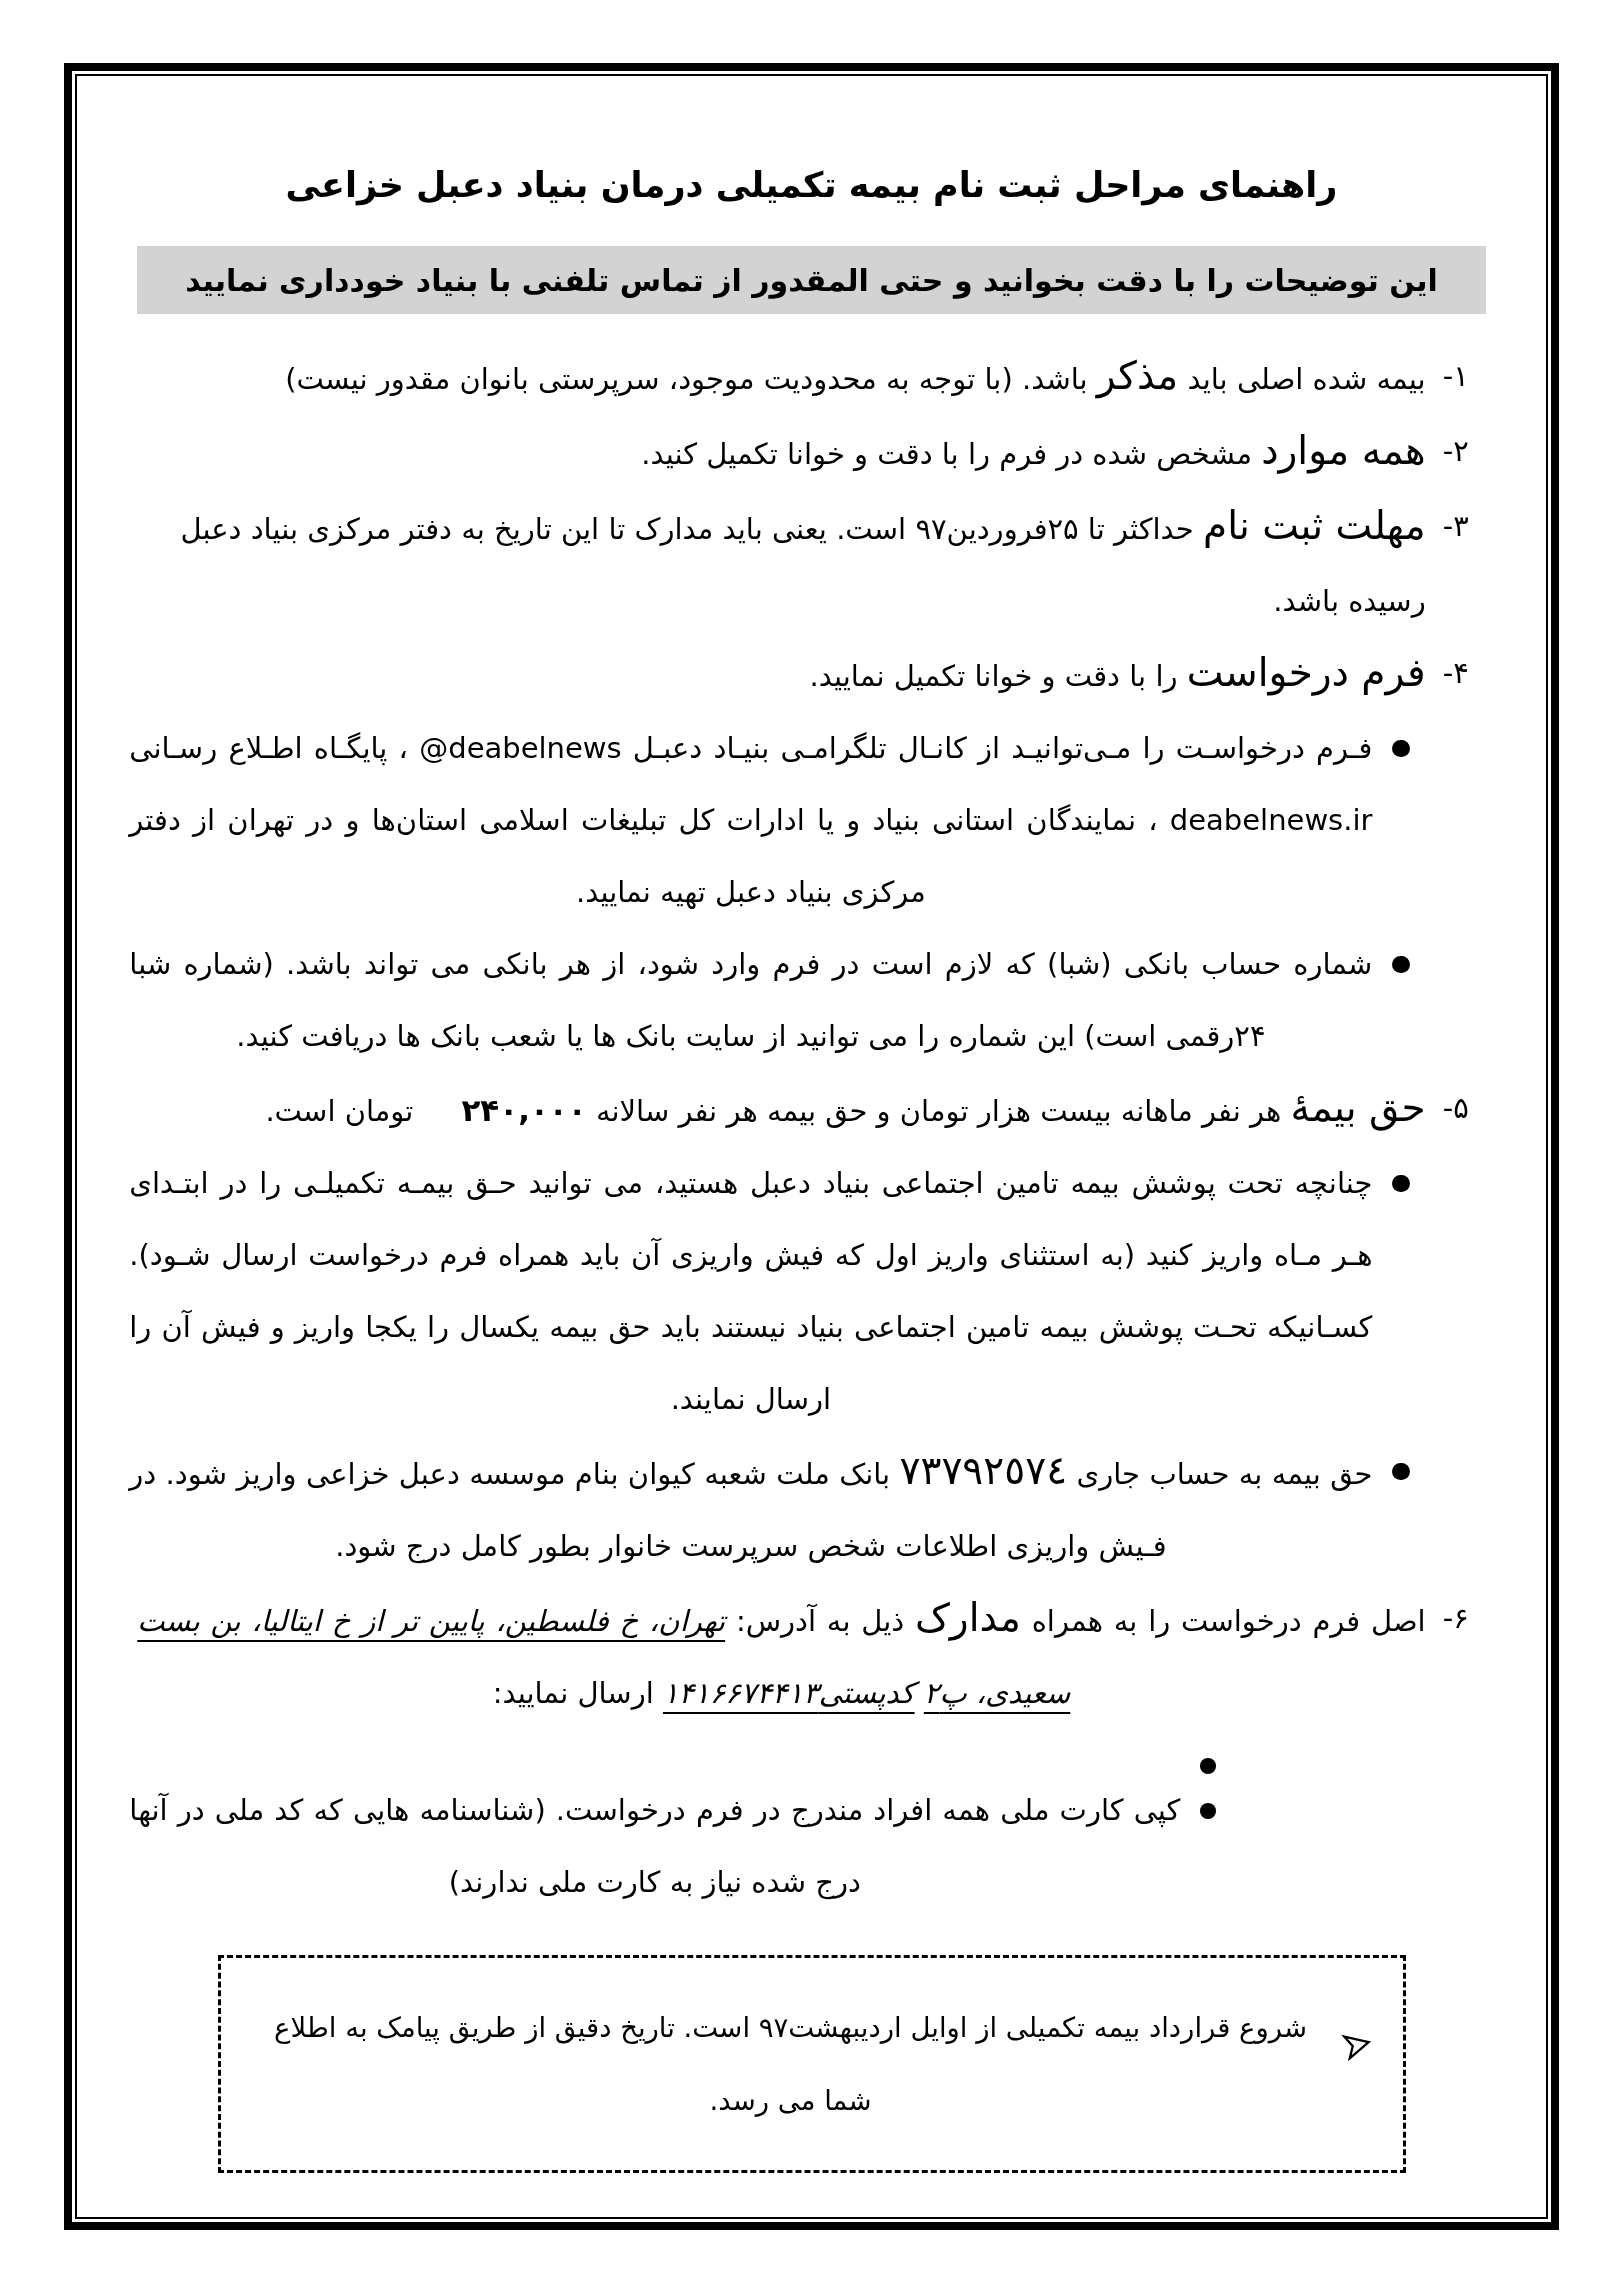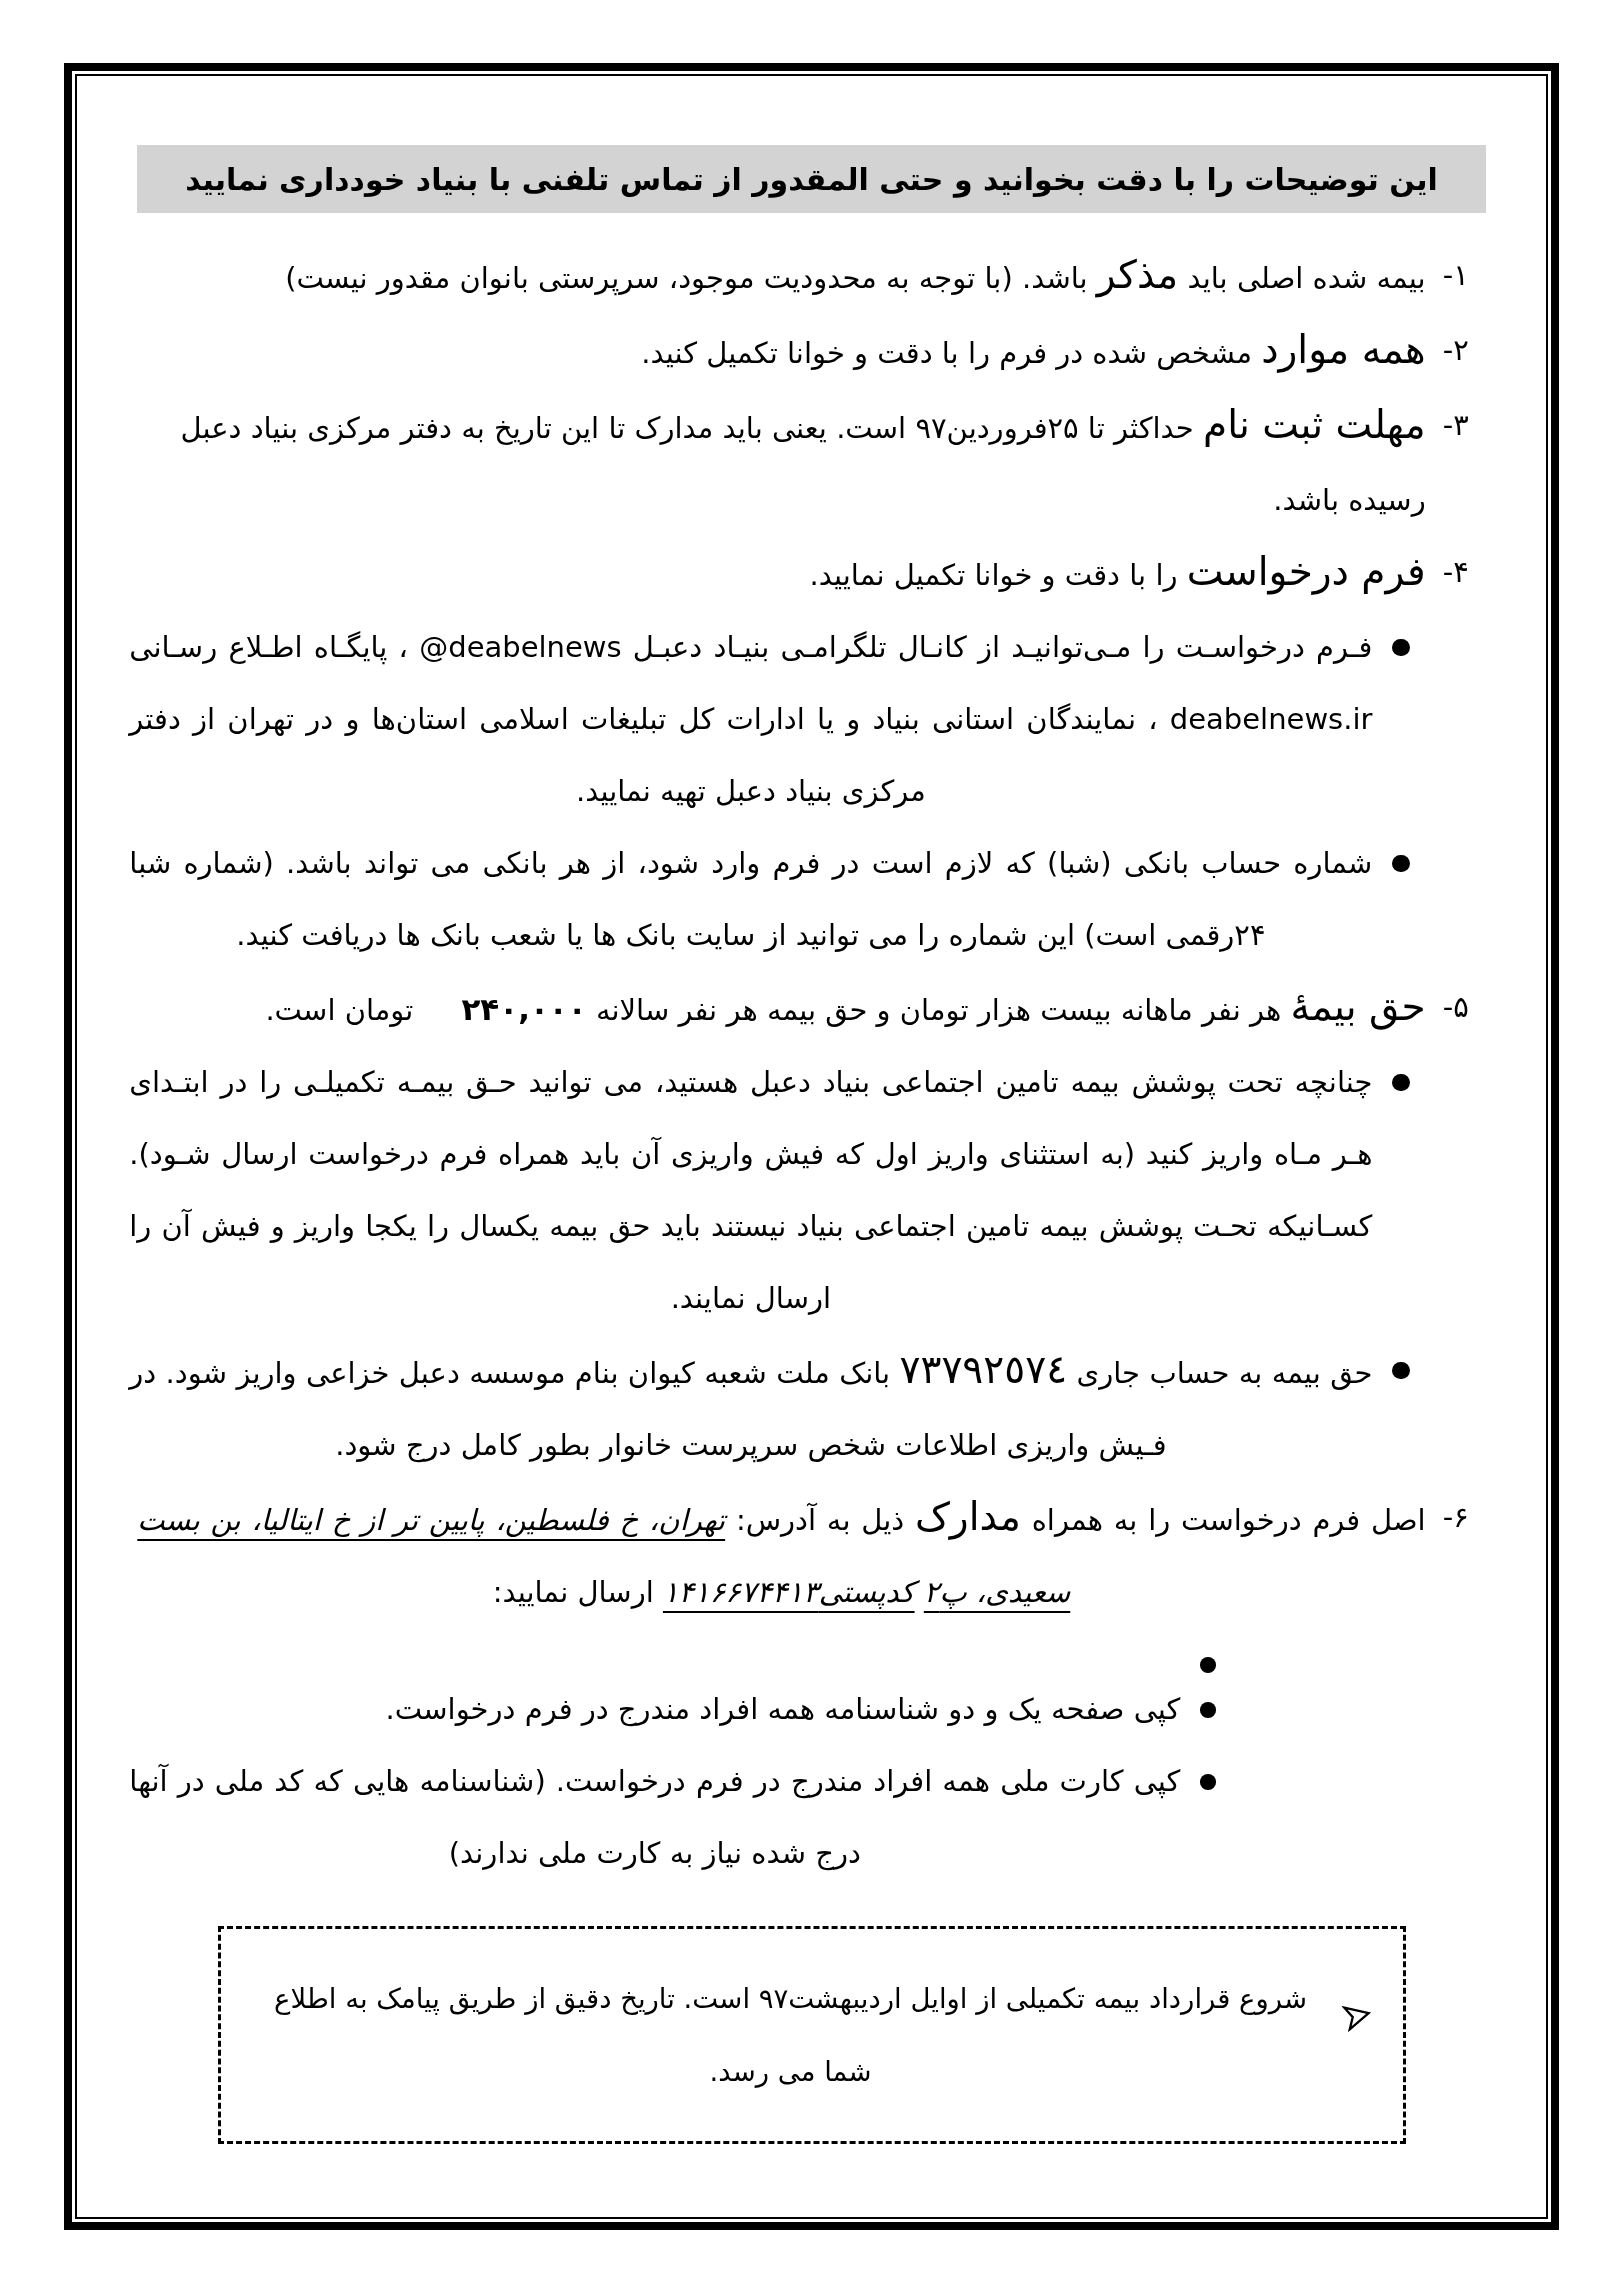--- a/index.html
+++ b/index.html
@@ -104,20 +104,21 @@
     transform: rotate(-14deg);
   }
 </style>
 </head>
 <body>
 
 <div class="frame">
   <div class="frame-inner">
     <div class="content">
 
+      <h1 class="title">راهنمای مراحل ثبت نام بیمه تکمیلی درمان بنیاد دعبل خزاعی</h1>
 
       <div class="subtitle">این توضیحات را با دقت بخوانید و حتی المقدور از تماس تلفنی با بنیاد خودداری نمایید</div>
 
       <div class="list">
 
         <div class="item">
           <span class="num">۱-</span>
           <span class="txt"><span>بیمه شده اصلی باید </span><b class="big">مذکر</b><span> باشد. (با توجه به محدودیت موجود، سرپرستی بانوان مقدور نیست)</span></span>
         </div>
 
@@ -163,24 +164,20 @@
 
         <div class="item justify">
           <span class="num">۶-</span>
           <span class="txt"><span>اصل فرم درخواست را به همراه </span><b class="big">مدارک</b><span> ذیل به آدرس: </span><span class="addr">تهران، خ فلسطین، پایین تر از خ ایتالیا، بن بست سعیدی، پ۲</span> <span class="addr">کدپستی۱۴۱۶۶۷۴۴۱۳</span><span> ارسال نمایید:</span></span>
         </div>
 
         <div class="bullet sub right">
           <span class="dot"></span>
         </div>
 
-        <div class="bullet sub right">
-          <span class="dot"></span>
-          <span class="txt">کپی صفحه یک و دو شناسنامه همه افراد مندرج در فرم درخواست.</span>
-        </div>
 
         <div class="bullet sub">
           <span class="dot"></span>
           <span class="txt">کپی کارت ملی همه افراد مندرج در فرم درخواست. (شناسنامه هایی که کد ملی در آنها درج شده نیاز به کارت ملی ندارند)</span>
         </div>
 
       </div>
 
       <div class="notes">
 

